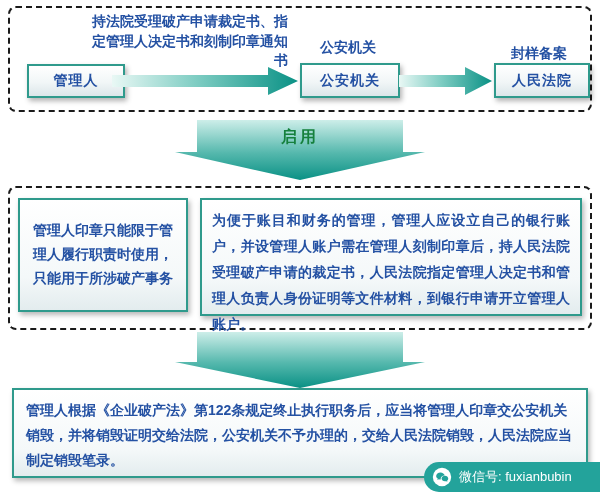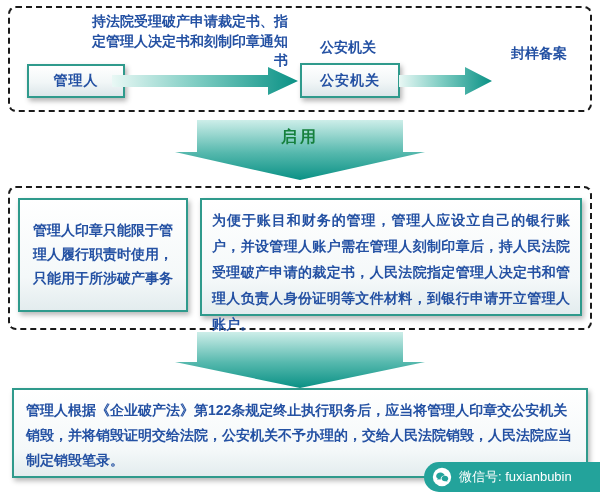--- a/index.html
+++ b/index.html
@@ -78,20 +78,23 @@
   </svg>
 
   <div class="node" style="left:300px;top:63px;width:96px;height:31px;">
     <span>公安机关</span>
   </div>
 
   <svg class="h-arrow" style="left:399px;top:67px;" width="93" height="28" viewBox="0 0 93 28" preserveAspectRatio="none">
     <polygon points="0,8 66,8 66,0 93,14 66,28 66,20 0,20" fill="url(#gradH)"></polygon>
   </svg>
 
+  <div class="node" style="left:494px;top:63px;width:92px;height:31px;">
+    <span>人民法院</span>
+  </div>
 
   <svg class="v-arrow" style="left:175px;top:120px;" width="250" height="60" viewBox="0 0 250 60" preserveAspectRatio="none">
     <polygon points="22,0 228,0 228,32 250,32 125,60 0,32 22,32" fill="url(#gradV)"></polygon>
   </svg>
   <div class="arrow-text" style="left:175px;top:127px;width:250px;">启用</div>
 
   <div class="dashed-group" style="left:8px;top:186px;width:580px;height:140px;"></div>
 
   <div class="note-box center-text" style="left:18px;top:198px;width:170px;height:114px;padding:6px 10px;line-height:1.7;">
     <span>管理人印章只能限于管理人履行职责时使用，只能用于所涉破产事务</span>

